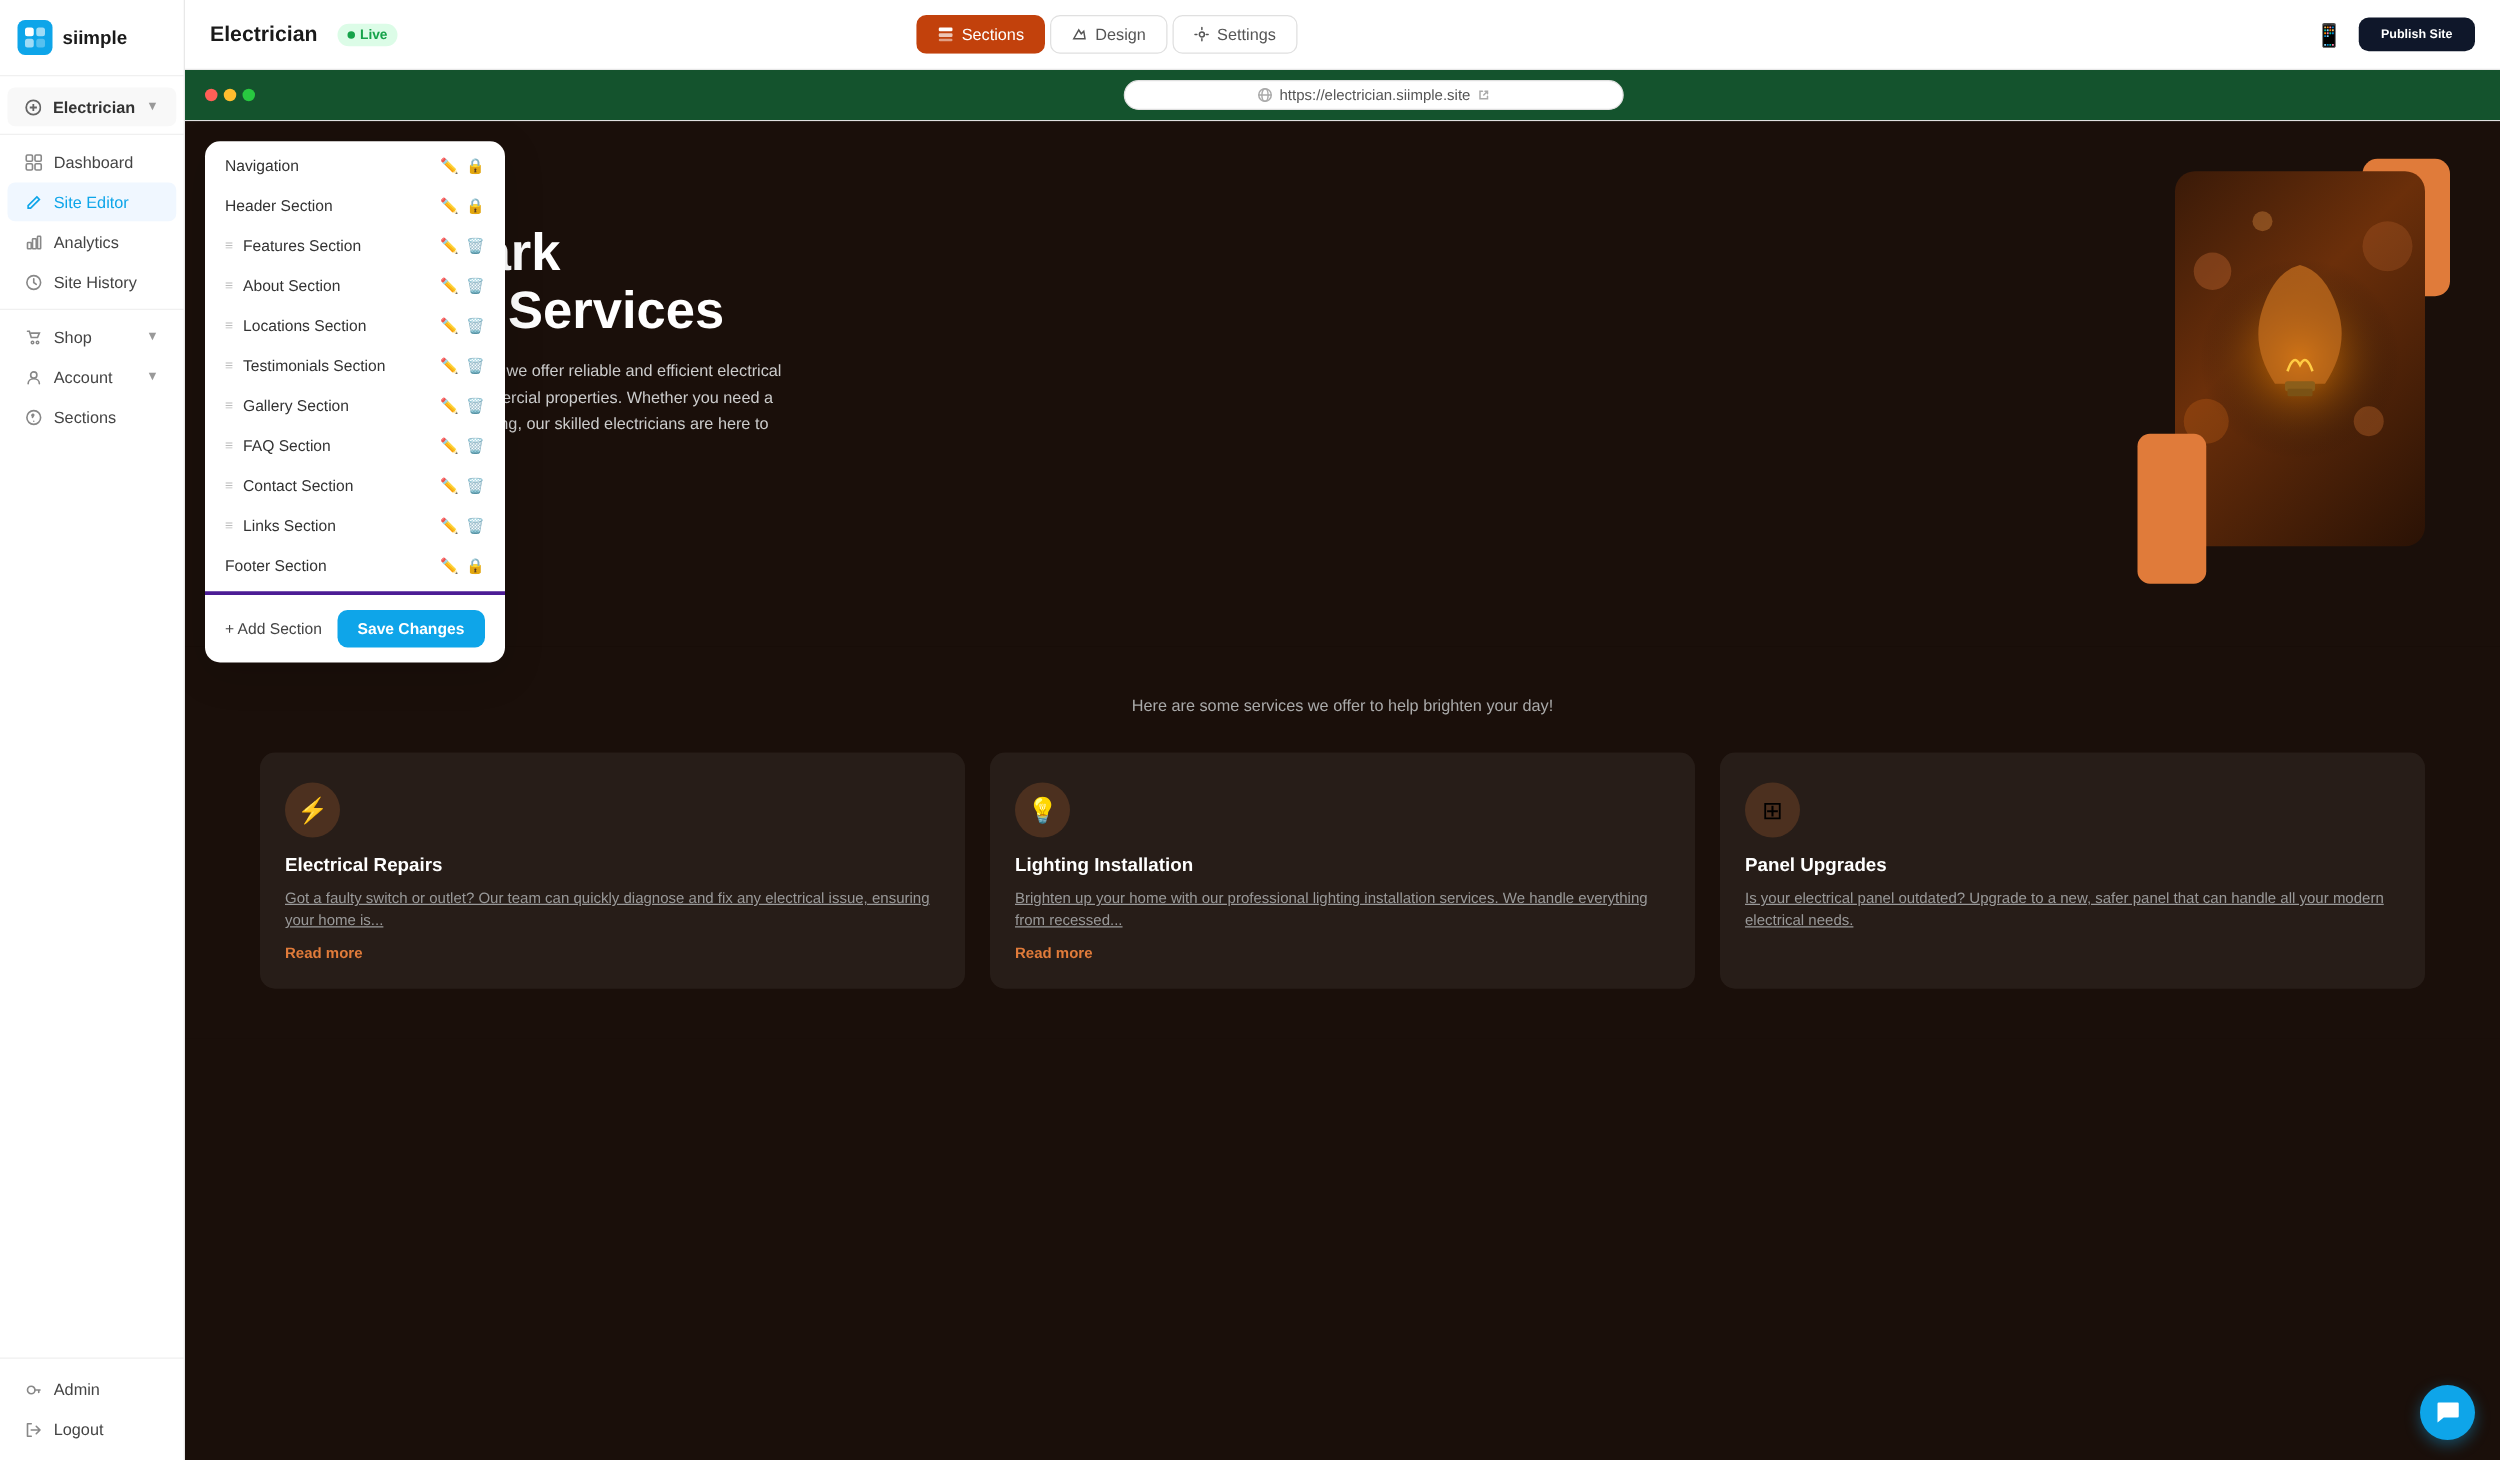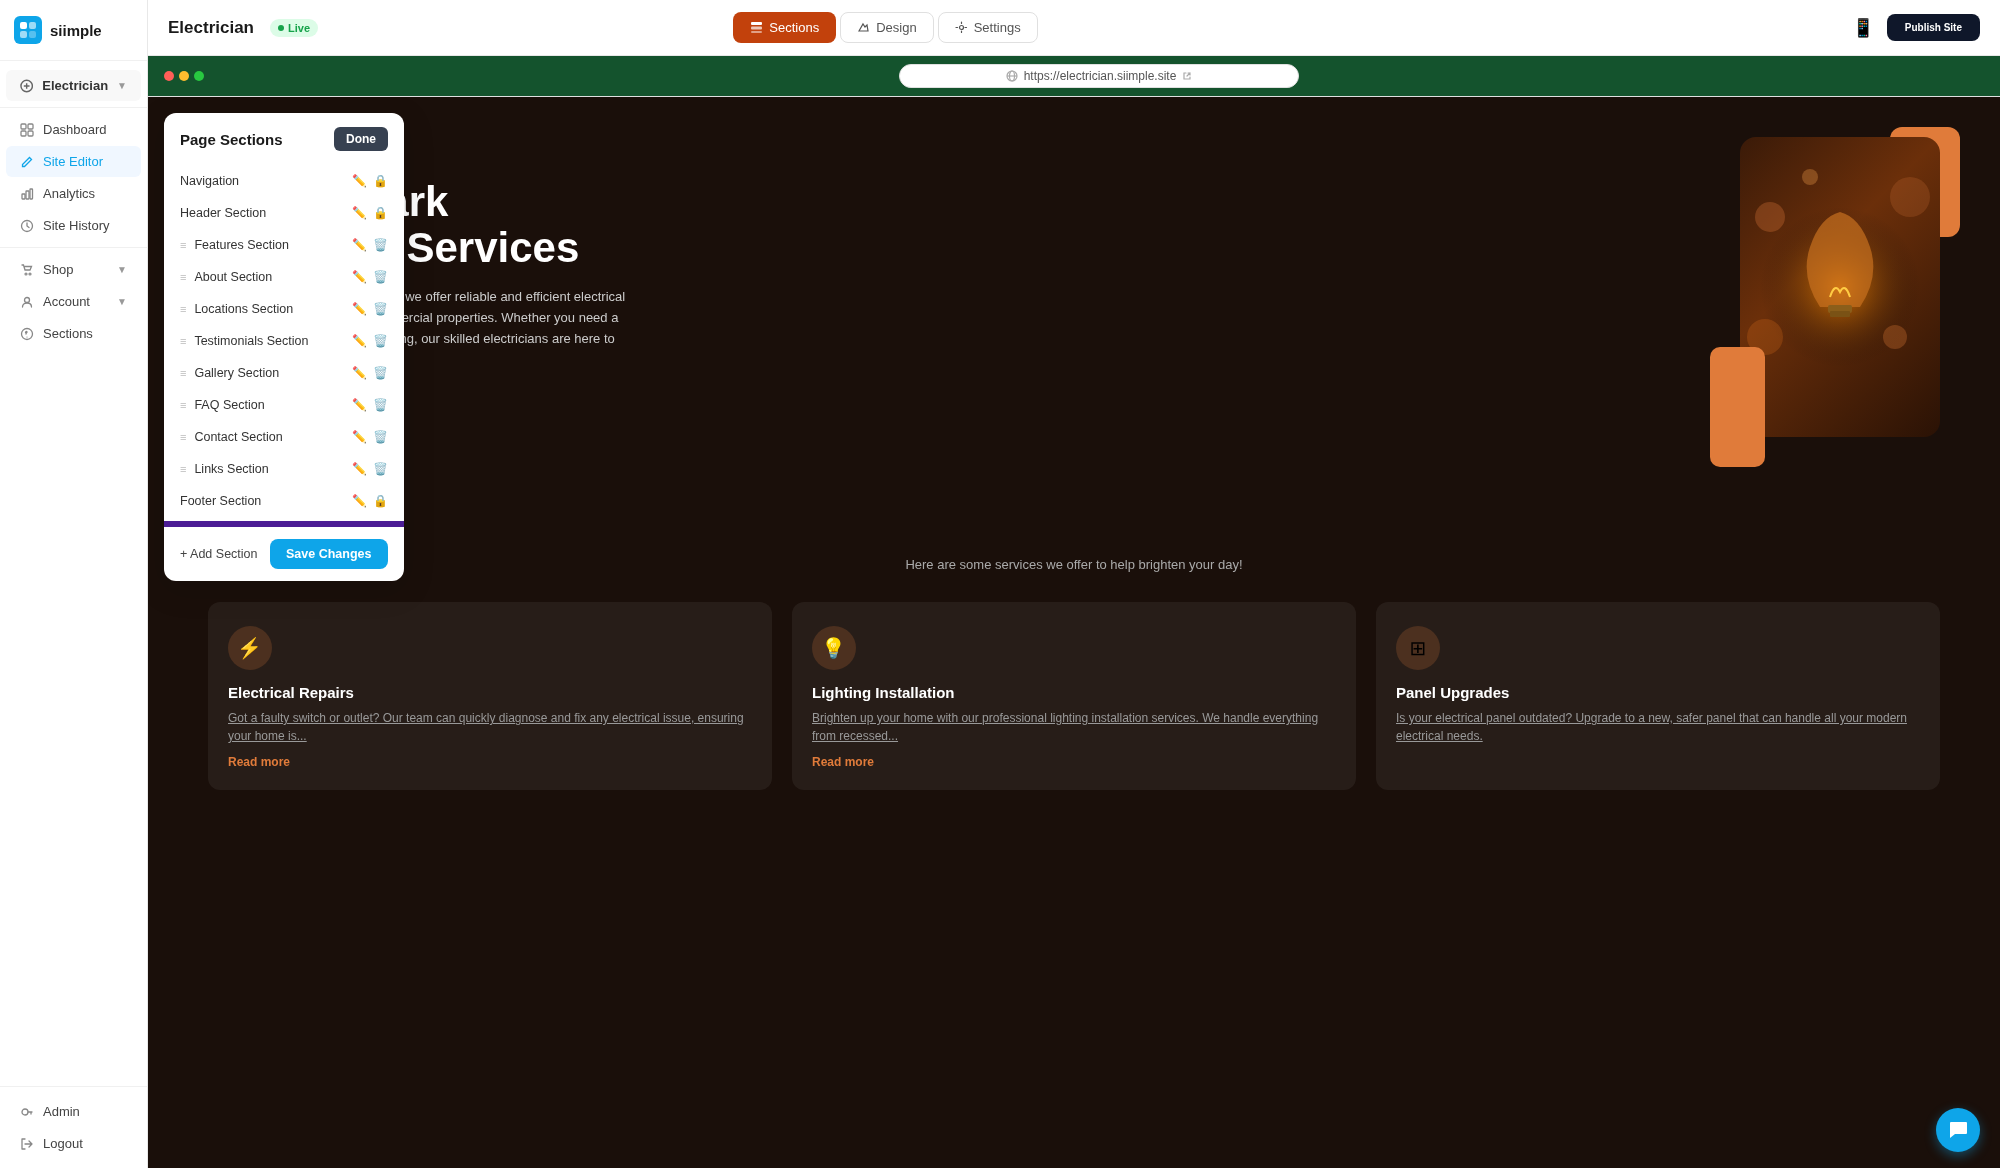--- a/index.html
+++ b/index.html
@@ -179,21 +179,21 @@
       font-size: 12.5px;
       color: #333;
       cursor: pointer;
       gap: 6px;
     }
     .section-drag { color: #bbb; font-size: 11px; margin-right: 2px; }
     .section-name { flex: 1; }
     .section-actions { display: flex; gap: 6px; margin-left: auto; }
     .section-action-btn { color: #aaa; font-size: 12px; cursor: pointer; }
     .panel-footer {
-      border-top: 6px solid #4c1d95;
+      border-top: 3px solid #4c1d95;
       padding: 12px 16px;
       display: flex;
       gap: 12px;
       align-items: center;
       justify-content: flex-end;
     }
     .add-section-btn {
       display: flex;
       align-items: center;
       gap: 5px;
@@ -479,24 +479,20 @@
         <span>https://electrician.siimple.site</span>
         <svg width="10" height="10" viewBox="0 0 10 10" fill="none">
           <path d="M4 2H2v6h6V6M6 2h2v2M8 2L5 5" stroke="#aaa" stroke-width="1.2" stroke-linecap="round"></path>
         </svg>
       </div>
     </div>
 
     <div class="website-content">
 
       <div class="sections-panel">
-        <div class="panel-header">
-          <span class="panel-title">Page Sections</span>
-          <button class="done-btn">Done</button>
-        </div>
         <div class="panel-sections">
 
           <div class="section-item">
             <span class="section-name">Navigation</span>
             <div class="section-actions">
               <span class="section-action-btn">✏️</span>
               <span class="section-action-btn">🔒</span>
             </div>
           </div>
 

